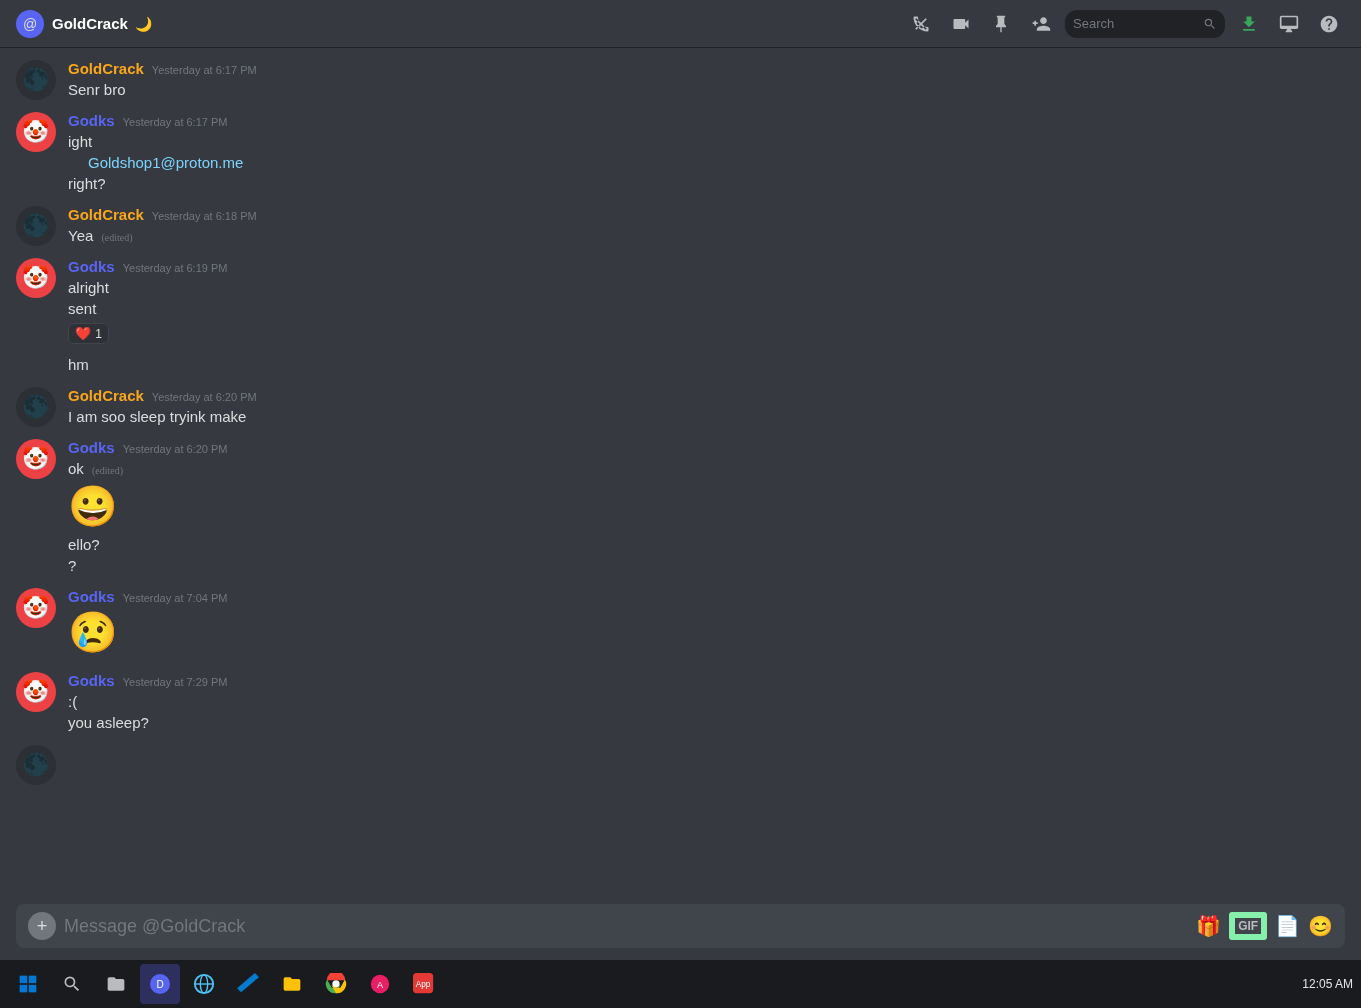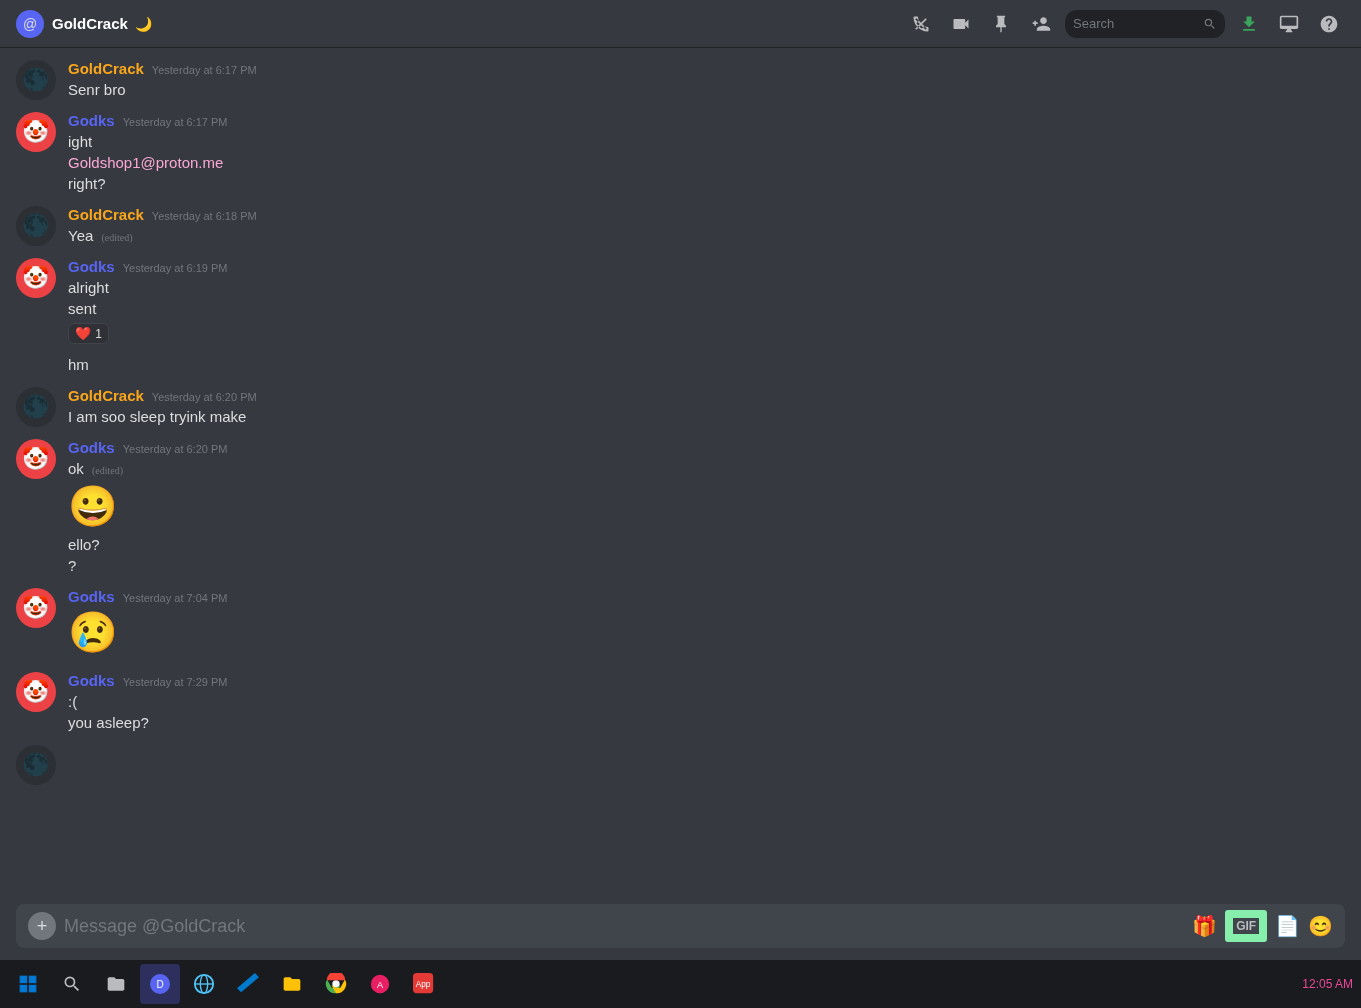--- a/index.html
+++ b/index.html
@@ -144,21 +144,21 @@
     .username.godks { color: #5865f2; }
     .timestamp {
       font-size: 11px;
       color: #72767d;
     }
     .message-text {
       font-size: 15px;
       color: #dcddde;
       line-height: 1.4;
     }
-    .message-text.link-text { color: #f9a8d4; }
+    .message-text.link-text { color: #7dd3fc; margin-left: 20px; }
     .edited-tag {
       font-size: 10px;
       color: #72767d;
       margin-left: 4px;
       font-family: Liberation Serif, serif;
     }
     .emoji-large {
       font-size: 40px;
       display: block;
       margin: 4px 0;
@@ -252,21 +252,21 @@
       cursor: pointer;
       font-size: 20px;
     }
     .taskbar-right {
       display: flex;
       align-items: center;
       gap: 8px;
     }
     .clock {
       font-size: 12px;
-      color: #ec4899;
+      color: #e5e5e5;
       text-align: right;
     }
   </style>
 </head>
 <body>
 
 <div class="top-bar">
   <div class="top-bar-left">
     <div class="app-logo">
       <span>@</span>
@@ -448,21 +448,21 @@
     </div>
 
   </div>
 
   <div class="message-input-area">
     <div class="message-input-box">
       <div class="add-btn">+</div>
       <input class="message-input" type="text" placeholder="Message @GoldCrack" style="">
       <div class="input-actions">
         <span class="input-icon">🎁</span>
-        <span class="input-icon" style="font-size:12px;font-weight:700;color:#b9bbbe;border:8px solid #86efac;border-radius:3px;padding:1px 3px;">GIF</span>
+        <span class="input-icon" style="font-size:12px;font-weight:700;color:#b9bbbe;border:6px solid #86efac;border-radius:3px;padding:1px 3px;">GIF</span>
         <span class="input-icon">📄</span>
         <span class="input-icon">😊</span>
       </div>
     </div>
   </div>
 </div>
 
 <div class="taskbar">
   <div class="taskbar-left">
     <div class="taskbar-item">

